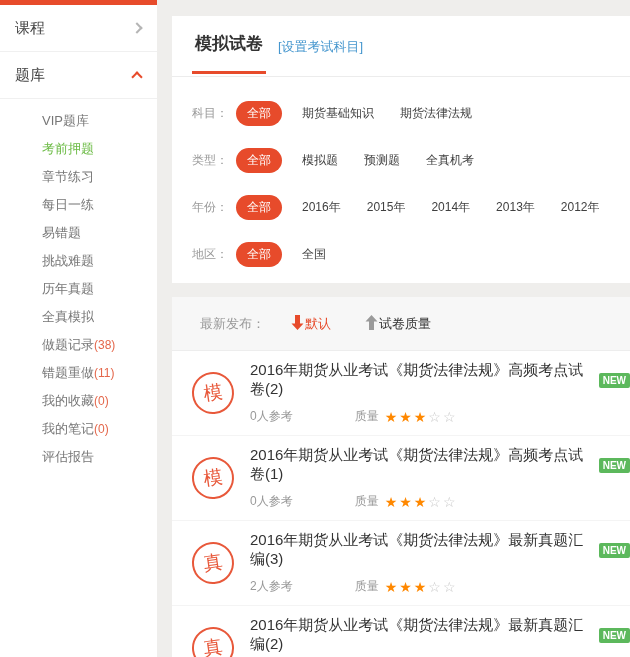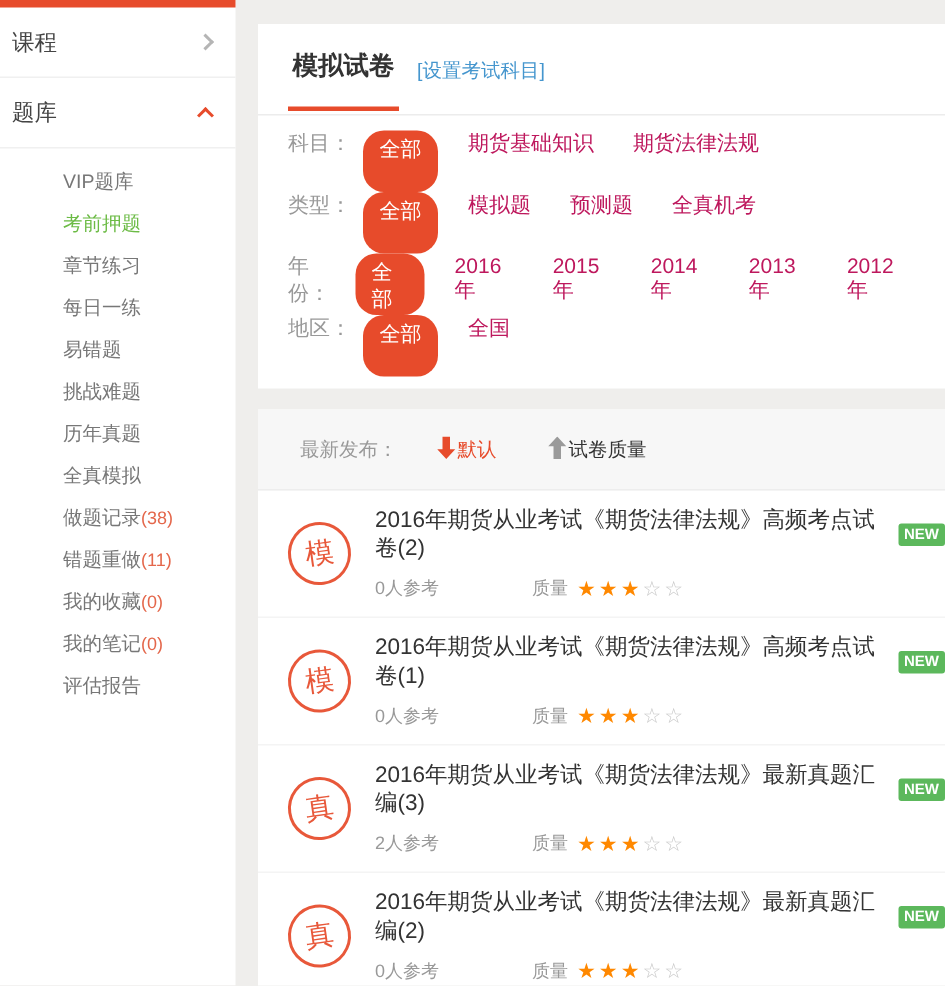--- a/index.html
+++ b/index.html
@@ -13,21 +13,21 @@
     --page-bg:#efeeec;
   }
   *{margin:0;padding:0;box-sizing:border-box;}
   body{font-family:"Liberation Sans","DejaVu Sans",sans-serif;background:var(--page-bg);}
   .screen{position:relative;width:630px;height:657px;background:var(--page-bg);overflow:hidden;}
 
   
   .sidebar{position:absolute;left:0;top:0;width:157px;height:657px;background:#fff;}
   .topbar{height:5px;background:var(--accent);}
   .side-section{height:47px;display:flex;align-items:center;justify-content:space-between;
-    padding:0 16px 0 8px;border-bottom:1px solid #f0f0f0;font-size:15px;color:#444;cursor:pointer;}
+    padding:0 16px 0 15px;border-bottom:1px solid #f0f0f0;font-size:15px;color:#444;cursor:pointer;}
   .chev{width:8px;height:8px;border-right:2px solid #b5b5b5;border-bottom:2px solid #b5b5b5;display:inline-block;}
   .chev.right{transform:rotate(-45deg);}
   .chev.up{border-color:var(--accent);transform:rotate(-135deg);margin-top:4px;}
   .side-menu{padding-top:8px;}
   .mi{display:flex;align-items:center;cursor:pointer;}
   .mi.main{height:38px;font-size:14px;color:#555;padding-left:14px;margin-top:4px;}
   .mi.main .ic{width:18px;height:18px;margin-right:10px;display:flex;align-items:center;justify-content:center;}
   .mi.sub{height:28px;padding-left:42px;font-size:13px;color:#777;}
   .mi.active{background:var(--accent-soft);color:var(--accent);}
   .mi.green .lbl{color:var(--green);}
@@ -36,24 +36,24 @@
   
   .main{position:absolute;left:172px;top:16px;width:458px;height:657px;}
   .panel{background:#fff;}
 
   
   .title-row{position:relative;height:61px;border-bottom:1px solid #ececec;}
   .title{position:absolute;left:20px;top:0;line-height:55px;height:58px;border-bottom:3px solid var(--accent);
     font-size:17px;font-weight:700;color:#333;padding:0 3px;}
   .set-link{position:absolute;left:106px;top:0;line-height:61px;color:var(--link);font-size:13px;cursor:pointer;text-decoration:none;}
   .filters{padding:10px 0 8px 20px;}
-  .filter-row{display:flex;height:41px;font-size:14px;}
+  .filter-row{display:flex;align-items:center;height:41px;font-size:12px;margin-top:6px;}
   .f-label{color:#999;margin-right:8px;}
   .chip{background:var(--accent);color:#fff;padding:4px 11px;border-radius:14px;margin-right:20px;cursor:pointer;}
-  .f-opt{color:#be185d;margin-right:26px;cursor:pointer;}
+  .f-opt{color:#404040;margin-right:26px;cursor:pointer;}
 
   
   .panel-list{margin-top:14px;height:400px;overflow:hidden;}
   .sort-bar{height:54px;background:#f7f7f7;border-bottom:1px solid #ededed;display:flex;align-items:center;
     padding-left:28px;font-size:13px;}
   .s-label{color:#999;margin-right:26px;}
   .sort-item{display:flex;align-items:flex-start;gap:1px;margin-right:34px;color:#333;cursor:pointer;}
   .sort-item.active .sort-txt{color:var(--accent);}
   .paper{display:flex;align-items:center;height:85px;padding-left:20px;border-bottom:1px solid #f4f4f4;cursor:pointer;}
   .stamp{flex:0 0 auto;width:42px;height:42px;border:2px solid #e8583a;border-radius:50%;color:#e8583a;

